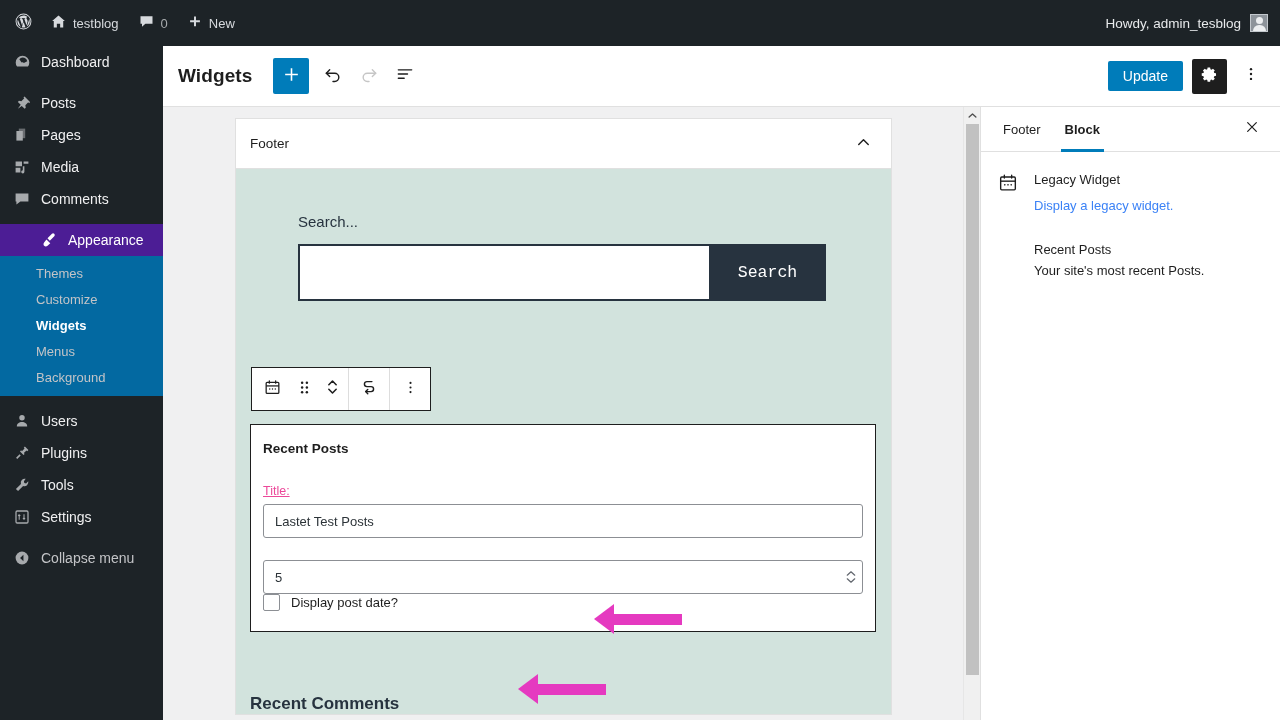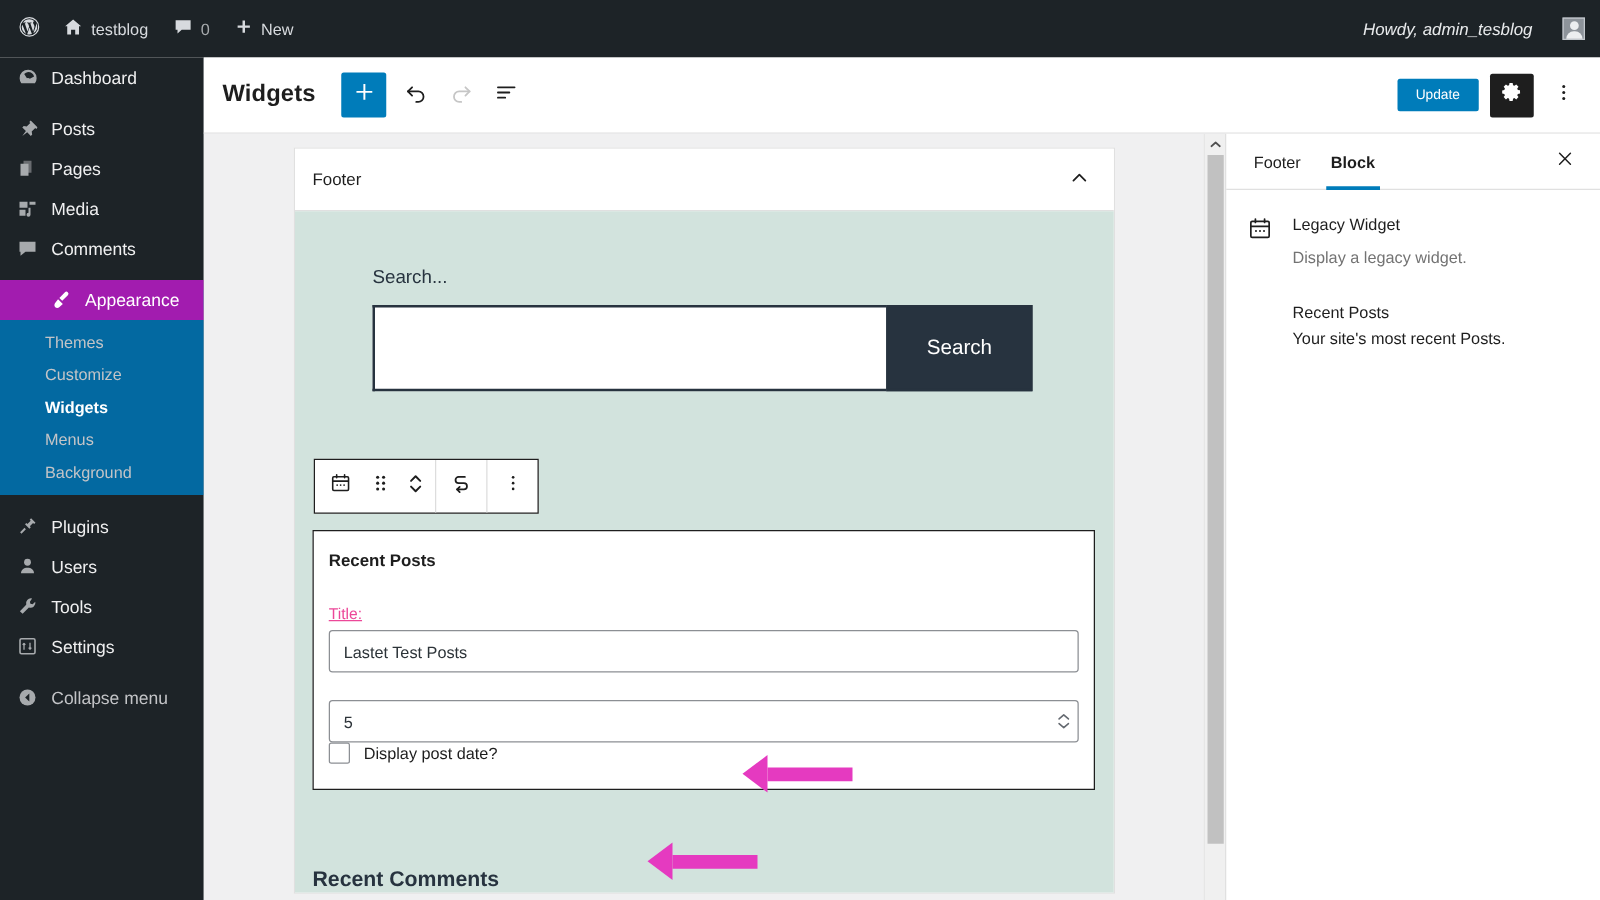--- a/index.html
+++ b/index.html
@@ -15,22 +15,22 @@
     background: #1d2327; color: #f0f0f1;
     display: flex; align-items: center; font-size: 13px;
   }
   .ab-item {
     display: flex; align-items: center; gap: 7px;
     height: 46px; padding: 0 10px; color: #d7dade; white-space: nowrap;
   }
   .ab-logo { padding-left: 14px; padding-right: 8px; }
   .ab-spacer { flex: 1 1 auto; }
   .ab-right {
-    display: flex; align-items: center; gap: 24px;
-    padding-right: 12px; color: #e8eaec; font-size: 13.5px; font-style: italic;
+    display: flex; align-items: center; gap: 9px;
+    padding-right: 12px; color: #e8eaec; font-size: 13.5px;
   }
   .avatar {
     width: 18px; height: 18px; background: #8d939a;
     border: 1px solid #c3c8cd; position: relative; overflow: hidden;
   }
   .avatar::before {
     content: ""; position: absolute; left: 5px; top: 2px;
     width: 7px; height: 7px; border-radius: 50%; background: #eceef0;
   }
   .avatar::after {
@@ -41,21 +41,21 @@
   
   #sidebar {
     position: absolute; top: 46px; left: 0; width: 163px; height: 674px;
     background: #1d2327; color: #f0f0f1; font-size: 14px;
   }
   .menu-item {
     display: flex; align-items: center; gap: 9px;
     height: 32px; padding-left: 12px; color: #f0f0f1; position: relative;
   }
   .menu-item.current {
-    background: #a21caf; color: #fff; font-weight: 400; padding-left: 39px;
+    background: #4c1d95; color: #fff; font-weight: 400; padding-left: 39px;
   }
   .menu-item.current::after {
     content: ""; position: absolute; right: -8px; top: 50%;
     transform: translateY(-50%);
     border-top: 8px solid transparent; border-bottom: 8px solid transparent;
     border-left: 8px solid #2271b1;
   }
   .menu-icon {
     width: 20px; height: 20px; flex: 0 0 20px;
     display: flex; align-items: center; justify-content: center;
@@ -88,21 +88,21 @@
   }
   .hdr-btn.add {
     background: #007cba; color: #fff; border-radius: 2px;
     margin-right: 6px;
   }
   .hdr-btn.disabled { color: #c6c6c6; }
   .hdr-right {
     margin-left: auto; display: flex; align-items: center; gap: 9px;
   }
   .update-btn {
-    background: #007cba; color: #fff; font-size: 11px;
+    background: #007cba; color: #fff; font-size: 14px;
     padding: 7px 15px; border-radius: 2px; border: none;
     font-family: inherit;
   }
   .gear-btn {
     width: 35px; height: 35px; background: #1e1e1e; color: #fff;
     display: flex; align-items: center; justify-content: center;
     border-radius: 2px;
   }
   .kebab-btn {
     width: 30px; height: 35px; color: #1e1e1e;
@@ -127,21 +127,21 @@
     border-bottom: 1px solid #e0e0e0; background: #fff;
   }
   .wa-header .chev { margin-left: auto; color: #1e1e1e; }
   .wa-body {
     background: #d2e3dd; padding: 0; position: relative;
     min-height: 545px;
   }
 
   .search-block { padding: 44px 0 0 62px; }
   .search-label { font-size: 15px; color: #27333f; margin-bottom: 14px; }
-  .search-row { display: flex; width: 528px; height: 69px; }
+  .search-row { display: flex; width: 528px; height: 57px; font-family: Liberation Mono, monospace; }
   .search-input-box {
     flex: 1 1 auto; background: #fff;
     border: 2px solid #27333f; border-right: none;
   }
   .search-submit {
     width: 117px; background: #27333f; color: #fff;
     display: flex; align-items: center; justify-content: center;
     font-size: 16.5px; border: 2px solid #27333f;
   }
 
@@ -250,21 +250,21 @@
     height: 3px; background: #007cba;
   }
   .insp-close {
     margin-left: auto; display: flex; align-items: center;
     padding: 0 10px; color: #1e1e1e; font-size: 16px;
   }
   .insp-body { padding: 18px 16px 0 16px; }
   .insp-block-row { display: flex; gap: 13px; align-items: flex-start; }
   .insp-icon { width: 24px; flex: 0 0 24px; color: #1e1e1e; padding-top: 2px; }
   .insp-name { font-size: 13px; color: #1e1e1e; line-height: 1.5; }
-  .insp-desc { font-size: 13px; color: #737373; margin-top: 6px; line-height: 1.5; }
+  .insp-desc { font-size: 13px; color: #3b82f6; margin-top: 6px; line-height: 1.5; }
   .insp-sec { margin-top: 27px; padding-left: 37px; }
   .insp-sec-title { font-size: 13px; color: #1e1e1e; }
   .insp-sec-desc { font-size: 13px; color: #1e1e1e; margin-top: 6px; }
 </style>
 </head>
 <body>
 
 <div id="adminbar">
   <div class="ab-item ab-logo">
     <span>
@@ -368,34 +368,34 @@
     <div class="submenu-item">Customize</div>
     <div class="submenu-item active">Widgets</div>
     <div class="submenu-item">Menus</div>
     <div class="submenu-item">Background</div>
   </div>
   <div class="menu-sep"></div>
 
   <div class="menu-item">
     <span class="menu-icon">
       <svg width="16" height="16" viewBox="0 0 20 20" fill="currentColor">
-        <path d="M13.6 2l-1.4 1.4 1 1-3.3 3.3-1-1L7.5 8.1l4.4 4.4 1.4-1.4-1-1 3.3-3.3 1 1L18 6.4zM7 11.6l-4.4 4.4L4 17.4l4.4-4.4z"></path>
-      </svg>
-    </span>
-    <span>Plugins</span>
-  </div>
-
-  <div class="menu-item">
-    <span class="menu-icon">
-      <svg width="16" height="16" viewBox="0 0 20 20" fill="currentColor">
         <circle cx="10" cy="6" r="3.4"></circle>
           <path d="M3.5 17c0-3.6 2.9-5.6 6.5-5.6s6.5 2 6.5 5.6z"></path>
       </svg>
     </span>
     <span>Users</span>
+  </div>
+
+  <div class="menu-item">
+    <span class="menu-icon">
+      <svg width="16" height="16" viewBox="0 0 20 20" fill="currentColor">
+        <path d="M13.6 2l-1.4 1.4 1 1-3.3 3.3-1-1L7.5 8.1l4.4 4.4 1.4-1.4-1-1 3.3-3.3 1 1L18 6.4zM7 11.6l-4.4 4.4L4 17.4l4.4-4.4z"></path>
+      </svg>
+    </span>
+    <span>Plugins</span>
   </div>
 
   <div class="menu-item">
     <span class="menu-icon">
       <svg width="16" height="16" viewBox="0 0 20 20" fill="currentColor">
         <path d="M14.6 2.2a5 5 0 00-5.9 6.4l-6.3 6.3 2.7 2.7 6.3-6.3a5 5 0 006.4-5.9l-2.7 2.7-2.2-.5-.5-2.2z"></path>
       </svg>
     </span>
     <span>Tools</span>
   </div>

